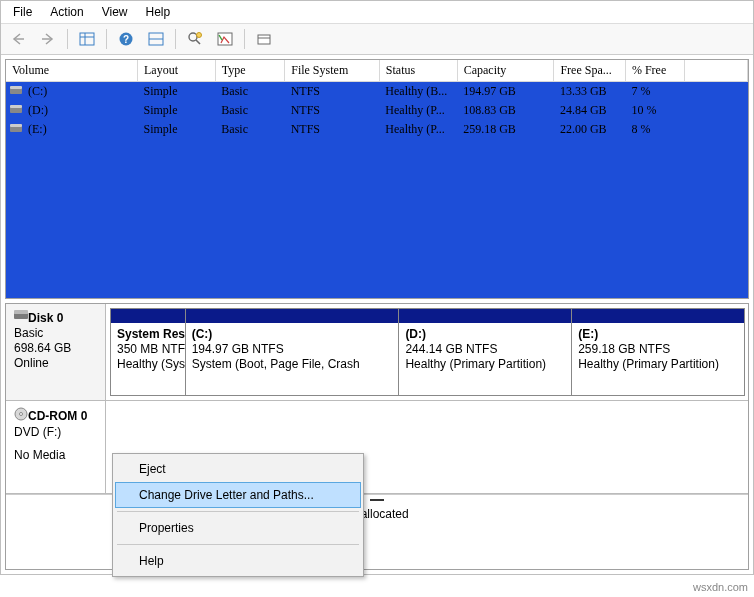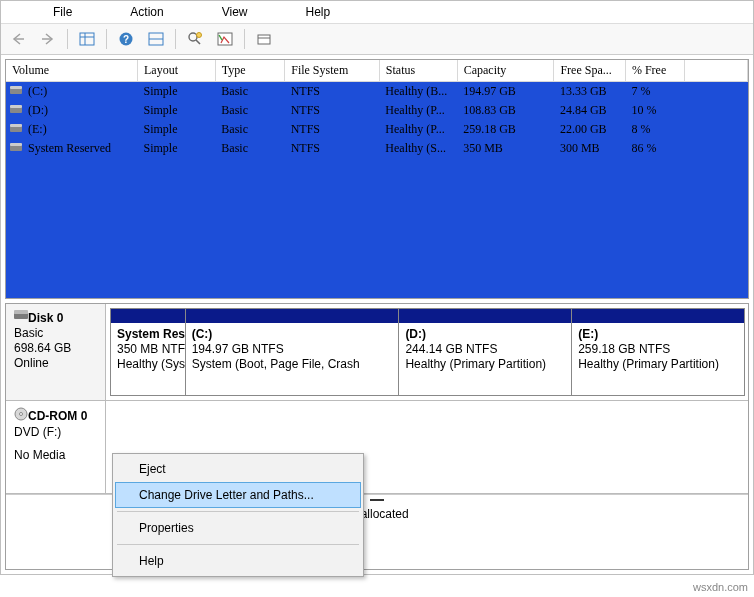--- a/index.html
+++ b/index.html
@@ -57,21 +57,20 @@
   .menubar {
     height: 22px;
     display: flex;
     align-items: center;
     padding: 0 4px;
     gap: 2px;
     border-bottom: 1px solid #ddd;
   }
   .menubar .menu-item {
     padding: 2px 8px;
-    margin-left: 40px;
   }
 
   
   .toolbar {
     height: 30px;
     display: flex;
     align-items: center;
     padding: 0 4px;
     gap: 4px;
     border-bottom: 1px solid #ccc;
@@ -366,34 +365,20 @@
                 </svg></span>(E:)</td>
             <td>Simple</td>
             <td>Basic</td>
             <td>NTFS</td>
             <td>Healthy (P...</td>
             <td>259.18 GB</td>
             <td>22.00 GB</td>
             <td>8 %</td>
             <td></td>
           </tr>
-          <tr>
-            <td class="first"><span class="vicon"><svg width="12" height="10">
-                  <rect x="0" y="2" width="12" height="6" rx="1" fill="#888"></rect>
-                  <rect x="0" y="0" width="12" height="3" rx="1" fill="#ccc"></rect>
-                </svg></span>System Reserved</td>
-            <td>Simple</td>
-            <td>Basic</td>
-            <td>NTFS</td>
-            <td>Healthy (S...</td>
-            <td>350 MB</td>
-            <td>300 MB</td>
-            <td>86 %</td>
-            <td></td>
-          </tr>
         </tbody>
     </table>
   </div>
 
   <div class="disk-pane">
 
     <div class="disk-row" style="min-height:96px">
       <div class="disk-head">
         <div class="dname">
           <span>

